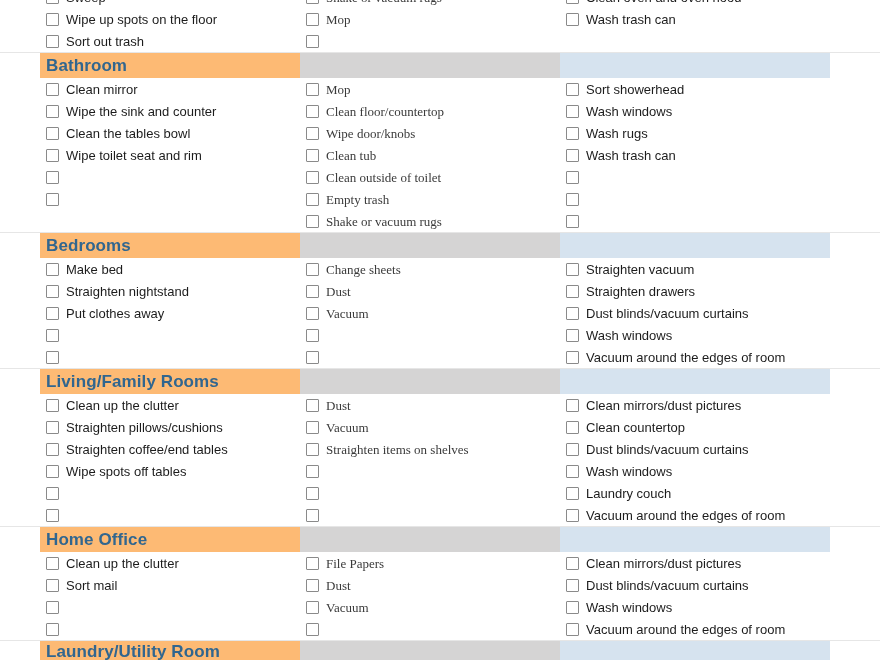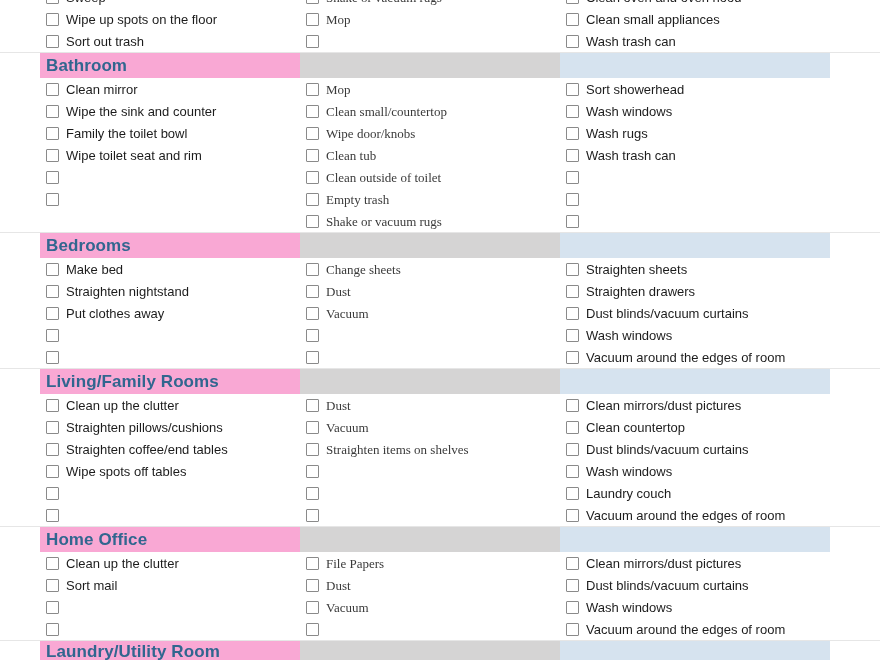--- a/index.html
+++ b/index.html
@@ -36,21 +36,21 @@
   }
   .sh-pad {            
     width: 40px;
     flex: 0 0 40px;
     height: 25px;
     background: #ffffff;
   }
   .sh-blue-a {
     flex: 0 0 260px;
     height: 25px;
-    background: #f9a8d4;
+    background: #fdba74;
     display: flex;
     align-items: center;
     box-sizing: border-box;
     padding-left: 6px;
   }
   .sh-gray {
     flex: 0 0 260px;
     height: 25px;
     background: #d5d4d4;
   }
@@ -159,24 +159,20 @@
             <span class="item-label"></span>
           </div>
         </div>
         <div class="col col-3">
           <div class="item">
             <span class="cbox"></span>
             <span class="item-label">Clean oven and oven hood</span>
           </div>
           <div class="item">
             <span class="cbox"></span>
-            <span class="item-label">Clean small appliances</span>
-          </div>
-          <div class="item">
-            <span class="cbox"></span>
             <span class="item-label">Wash trash can</span>
           </div>
         </div>
         <div class="col-tail"></div>
       </div>
     </div>
     <div class="section">
       <div class="section-head">
         <div class="sh-pad"></div>
         <div class="sh-blue-a">
@@ -192,21 +188,21 @@
           <div class="item">
             <span class="cbox"></span>
             <span class="item-label">Clean mirror</span>
           </div>
           <div class="item">
             <span class="cbox"></span>
             <span class="item-label">Wipe the sink and counter</span>
           </div>
           <div class="item">
             <span class="cbox"></span>
-            <span class="item-label">Family the toilet bowl</span>
+            <span class="item-label">Clean the tables bowl</span>
           </div>
           <div class="item">
             <span class="cbox"></span>
             <span class="item-label">Wipe toilet seat and rim</span>
           </div>
           <div class="item">
             <span class="cbox"></span>
             <span class="item-label"></span>
           </div>
           <div class="item">
@@ -214,21 +210,21 @@
             <span class="item-label"></span>
           </div>
         </div>
         <div class="col col-2">
           <div class="item">
             <span class="cbox"></span>
             <span class="item-label">Mop</span>
           </div>
           <div class="item">
             <span class="cbox"></span>
-            <span class="item-label">Clean small/countertop</span>
+            <span class="item-label">Clean floor/countertop</span>
           </div>
           <div class="item">
             <span class="cbox"></span>
             <span class="item-label">Wipe door/knobs</span>
           </div>
           <div class="item">
             <span class="cbox"></span>
             <span class="item-label">Clean tub</span>
           </div>
           <div class="item">
@@ -329,21 +325,21 @@
             <span class="item-label"></span>
           </div>
           <div class="item">
             <span class="cbox"></span>
             <span class="item-label"></span>
           </div>
         </div>
         <div class="col col-3">
           <div class="item">
             <span class="cbox"></span>
-            <span class="item-label">Straighten sheets</span>
+            <span class="item-label">Straighten vacuum</span>
           </div>
           <div class="item">
             <span class="cbox"></span>
             <span class="item-label">Straighten drawers</span>
           </div>
           <div class="item">
             <span class="cbox"></span>
             <span class="item-label">Dust blinds/vacuum curtains</span>
           </div>
           <div class="item">

